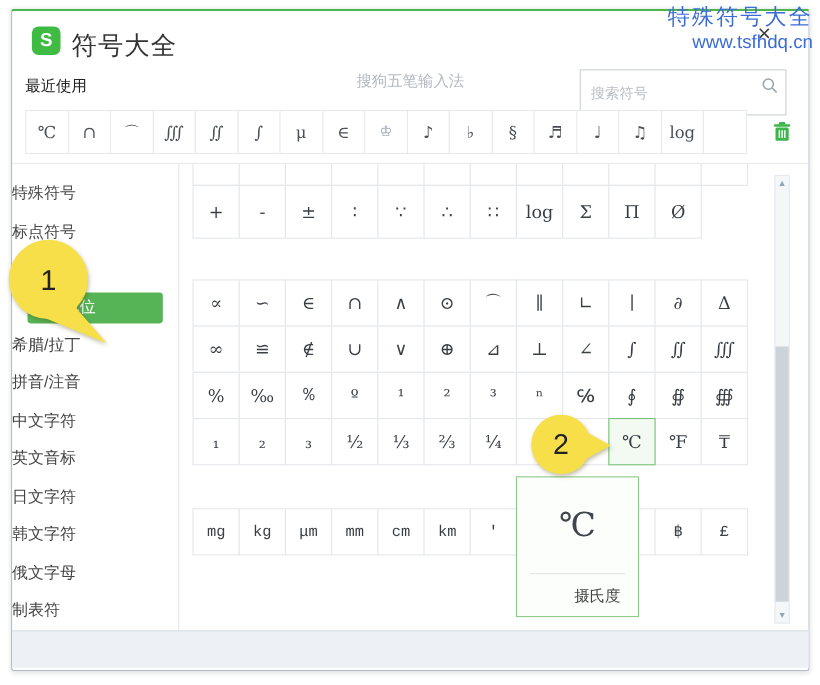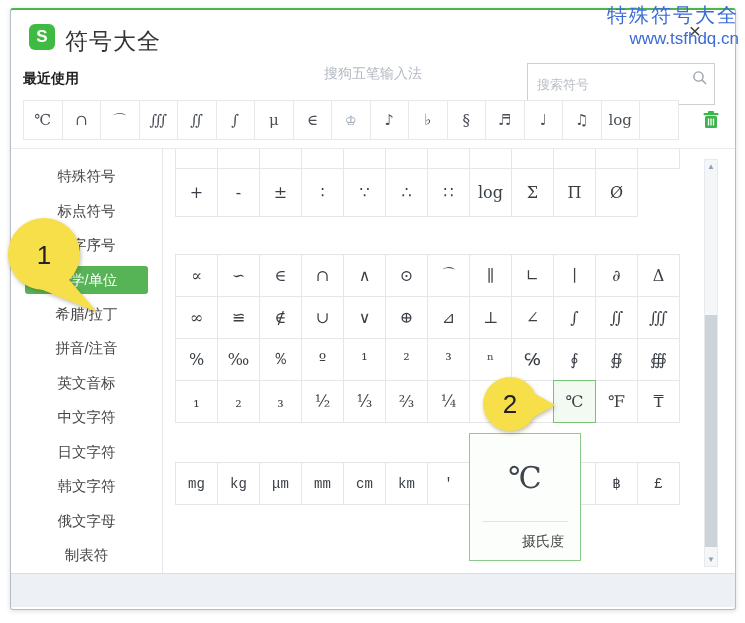--- a/index.html
+++ b/index.html
@@ -13,40 +13,40 @@
          border-radius:3px; box-shadow:0 1px 5px rgba(60,70,90,.18); }
 
   
   .logo { position:absolute; left:18px; top:14px; width:26px; height:26px; background:#3fbb43;
           border-radius:6px; color:#fff; font-weight:bold; font-size:17px; text-align:center; line-height:26px; }
   .title { position:absolute; left:54px; top:16px; font-size:23px; color:#333; letter-spacing:1px; }
   .ime-label { position:absolute; left:0; right:0; top:20px; text-align:center; font-size:14px; color:#b3b9c2;margin-top:35px; }
   .close-btn { position:absolute; right:34px; top:10px; font-size:21px; color:#3c4043; cursor:pointer; line-height:22px; }
 
   
-  .recent-label { position:absolute; left:12px; top:60px; font-size:14px; font-weight:bold; color:#222; }
+  .recent-label { position:absolute; left:12px; top:60px; font-size:14px; font-weight:normal; color:#222; }
   .search-box { position:absolute; right:20px; top:53px; width:188px; height:42px;
                 border:1px solid #ccd0d5; background:#fff;margin-left:38px; }
   .search-box input { position:absolute; left:0; top:0; width:100%; height:100%; border:0; outline:none;
                       padding:0 28px 0 9px; font-size:13px; color:#444; background:transparent; }
   .search-box input::placeholder { color:#b9bec6; }
   .search-ic { position:absolute; right:6px; top:6px; }
 
   
   .recent-row { position:absolute; left:13px; top:90px; display:flex; }
   .recent-cell { width:39.5px; height:40px; border:1px solid #e6e9ec; margin-left:-1px;
                  display:flex; align-items:center; justify-content:center;
                  font-family:"DejaVu Serif","DejaVu Sans",serif; font-size:15px; color:#4a4f55; background:#fff; }
   .recent-cell.tint { color:#8b97a8; font-size:13px; }
   .trash-btn { position:absolute; left:690px; top:100px; width:20px; height:20px; cursor:pointer; }
 
   
   .main { position:absolute; left:0; top:138px; width:724px; height:427px; border-top:1px solid #e8eaed; }
   .sidebar { position:absolute; left:0; top:0; width:152px; height:100%; border-right:1px solid #e4e6e9; padding-top:10px; }
-  .side-item { height:34.5px; line-height:34.5px; text-align:center; font-size:14.5px; color:#454545; cursor:pointer; }
+  .side-item { height:34.5px; line-height:34.5px; text-align:left; font-size:14.5px; color:#454545; cursor:pointer; }
   .side-item.selected { background:#56b356; color:#fff; border-radius:3px; margin:3px 14px; height:28px; line-height:28px; }
 
   .grid-area { position:absolute; left:152px; top:0; width:572px; height:100%; padding:0 0 0 13px; overflow:hidden; }
   .grid-row { display:flex; }
   .cell { width:43px; height:43px; border:1px solid #e4e7ea; margin-left:-1px; margin-top:-1px; background:#fff;
           display:flex; align-items:center; justify-content:center;
           font-family:"DejaVu Serif","DejaVu Sans",serif; font-size:16px; color:#3a3f45; cursor:default; }
   .row-tall .cell { height:49px; }
   .row-partial .cell { height:20px; border-top:none; margin-top:0; }
   .gap1 { height:38px; } .gap2 { height:40px; }
@@ -129,22 +129,22 @@
     </svg>
 
     <div class="main">
       <div class="sidebar" id="sidebar">
           <div class="side-item">特殊符号</div>
           <div class="side-item">标点符号</div>
           <div class="side-item">数字序号</div>
           <div class="side-item selected">数学/单位</div>
           <div class="side-item">希腊/拉丁</div>
           <div class="side-item">拼音/注音</div>
+          <div class="side-item">中文字符</div>
           <div class="side-item">英文音标</div>
-          <div class="side-item">中文字符</div>
           <div class="side-item">日文字符</div>
           <div class="side-item">韩文字符</div>
           <div class="side-item">俄文字母</div>
           <div class="side-item">制表符</div>
         </div>
 
       <div class="grid-area" id="grid-area">
 
         <div class="grid-row row-partial">
             <div class="cell"></div>

